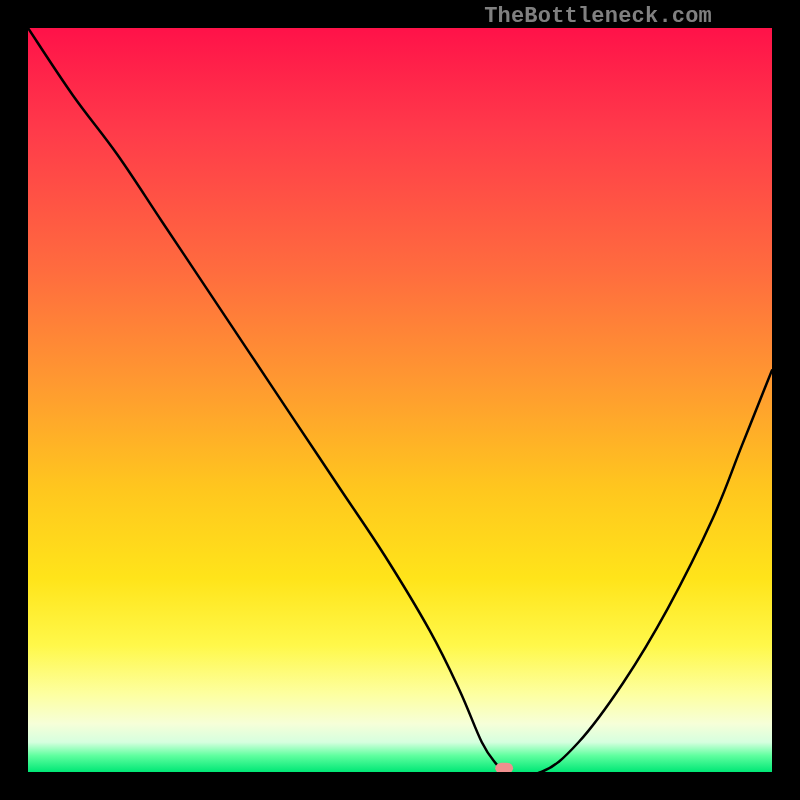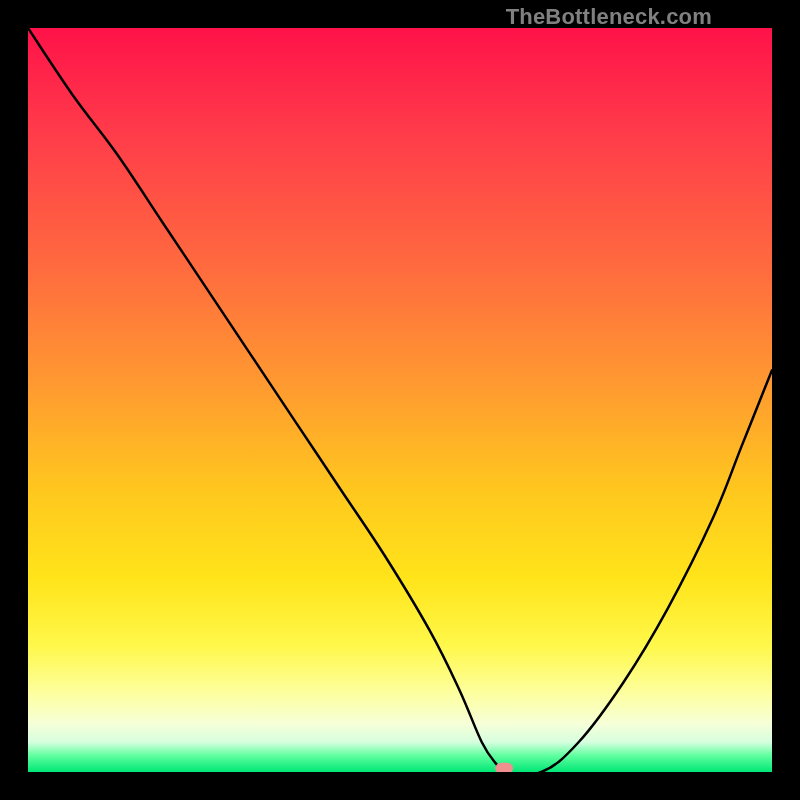--- a/index.html
+++ b/index.html
@@ -8,20 +8,21 @@
     width: 800px;
     height: 800px;
     background: #000;
     font-family: Arial, Helvetica, sans-serif;
     overflow: hidden;
   }
   .chart-wrap {
     position: relative;
     width: 720px;
     height: 800px;
+    font-family: Liberation Mono, monospace;
   }
   .watermark {
     position: absolute;
     top: 4px;
     right: 8px;
     font-size: 22px;
     font-weight: 600;
     color: #808080;
     letter-spacing: 0.2px;
     z-index: 20;

